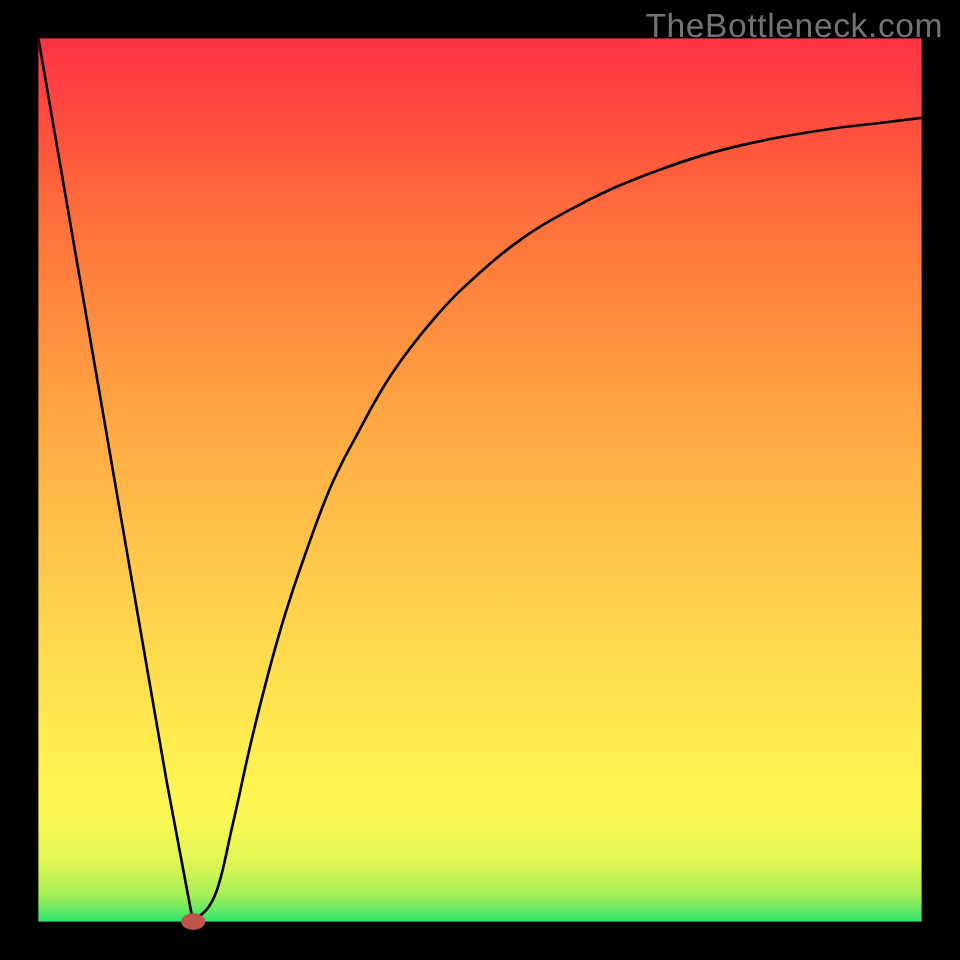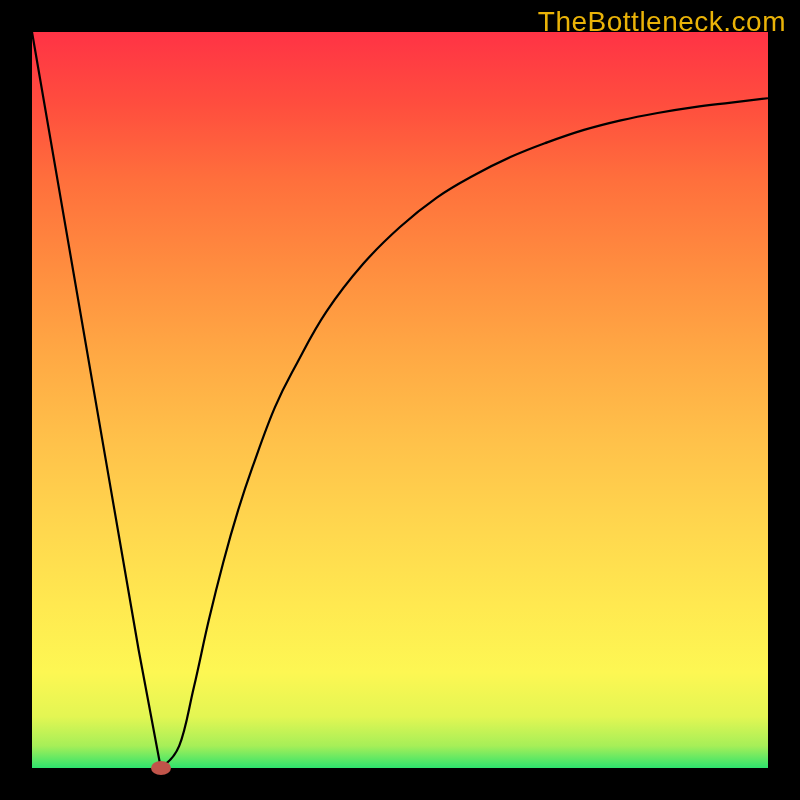--- a/index.html
+++ b/index.html
@@ -37,21 +37,21 @@
       #ff8d3f 68%,
       #ff6f3c 80%,
       #ff4e3e 90%,
       #ff3345 100%
     );
   }
   .watermark {
     position: absolute;
     top: 6px;
     right: 14px;
-    color: #eab308;
+    color: #737373;
     font-size: 28px;
     font-weight: 400;
     letter-spacing: 0.5px;
     user-select: none;
   }
   svg.curve {
     position: absolute;
     left: 0;
     top: 0;
     width: 736px;

